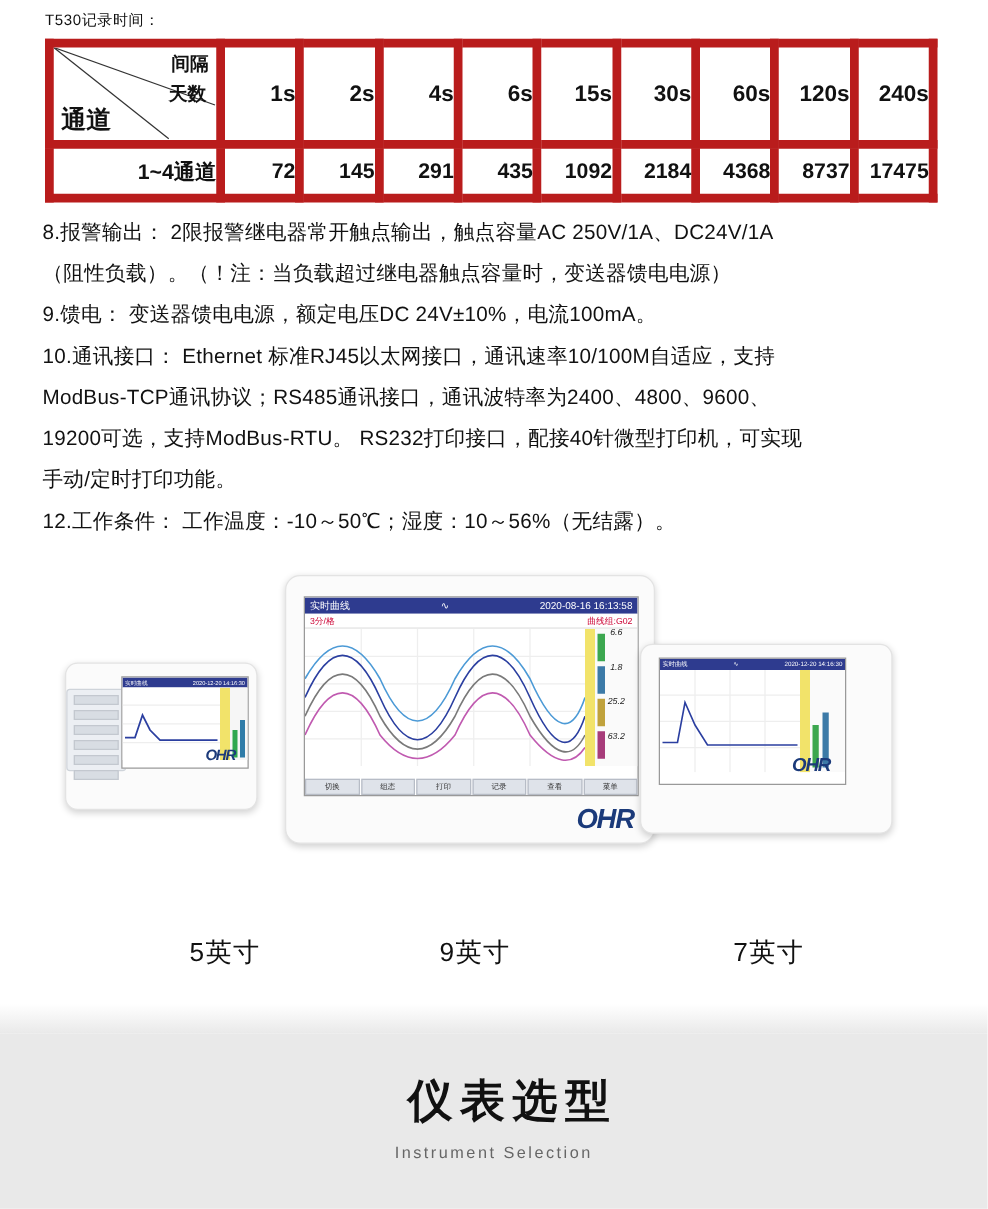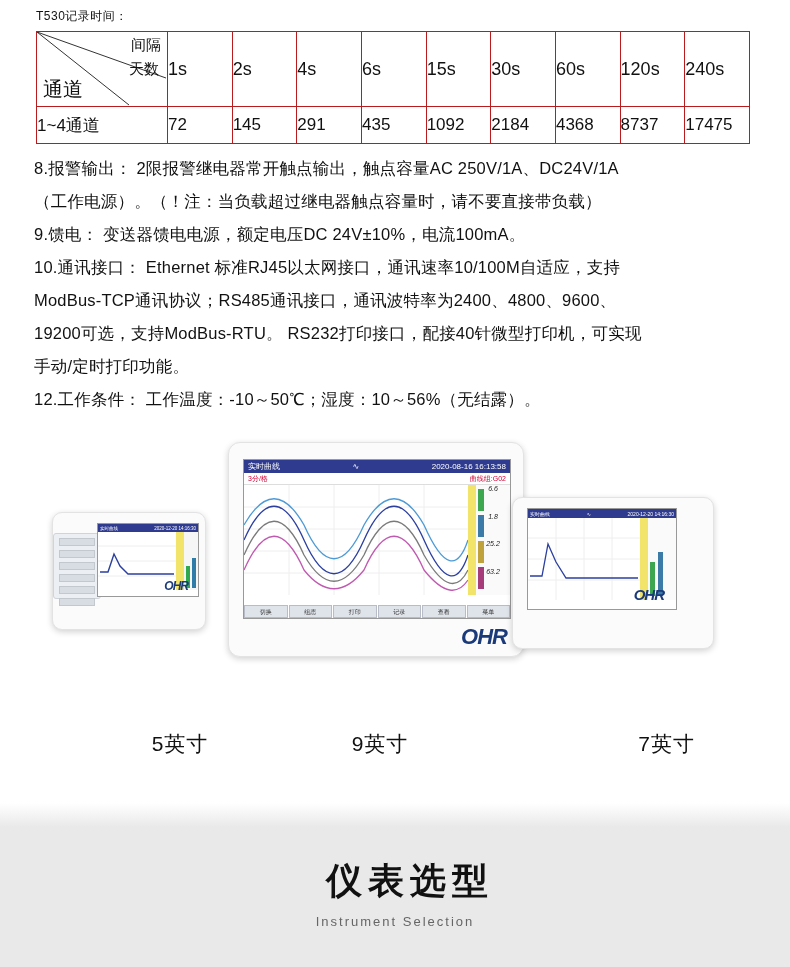--- a/index.html
+++ b/index.html
@@ -28,26 +28,27 @@
     padding: 8px 0 6px 36px;
     letter-spacing: 0.5px;
   }
   .rec-table {
     margin-left: 36px;
     border-collapse: collapse;
     width: 714px;
     table-layout: fixed;
   }
   .rec-table td {
-    border: 1px solid #b91c1c;
-    text-align: left;
+    border: 7px solid #b91c1c;
+    text-align: right;
     font-size: 17px;
     color: #111;
     height: 36px;
     padding: 0;
+    font-weight: bold;
   }
   .rec-table td.corner {
     position: relative;
     height: 74px;
     padding: 0;
     width: 130px;
   }
   .corner-inner {
     position: relative;
     width: 100%;
@@ -112,21 +113,21 @@
   .caption {
     position: absolute;
     font-size: 21px;
     color: #111;
     text-align: center;
     letter-spacing: 1px;
     margin-top: 48px;
   }
   .cap5 { left: 100px; width: 160px; }
   .cap9 { left: 300px; width: 160px; }
-  .cap7 { left: 535px; width: 160px; text-align: right; }
+  .cap7 { left: 535px; width: 160px; }
 
   
   .device {
     position: absolute;
     background: #fbfbfb;
     border-radius: 10px;
     box-shadow: 0 2px 6px rgba(0,0,0,0.18);
     border: 1px solid #e3e3e3;
   }
   .screen {
@@ -308,21 +309,21 @@
       <td>2184</td>
       <td>4368</td>
       <td>8737</td>
       <td>17475</td>
     </tr>
   </tbody>
     </table>
 
   <div class="spec-block">
     <div class="spec-line">8.报警输出： 2限报警继电器常开触点输出，触点容量AC 250V/1A、DC24V/1A</div>
-    <div class="spec-line">（工作电源）。（！注：当负载超过继电器触点容量时，请不要直接带负载）</div>
+    <div class="spec-line">（阻性负载）。（！注：当负载超过继电器触点容量时，变送器馈电电源）</div>
     <div class="spec-line">9.馈电： 变送器馈电电源，额定电压DC 24V±10%，电流100mA。</div>
     <div class="spec-line">10.通讯接口： Ethernet 标准RJ45以太网接口，通讯速率10/100M自适应，支持</div>
     <div class="spec-line">ModBus-TCP通讯协议；RS485通讯接口，通讯波特率为2400、4800、9600、</div>
     <div class="spec-line">19200可选，支持ModBus-RTU。 RS232打印接口，配接40针微型打印机，可实现</div>
     <div class="spec-line">手动/定时打印功能。</div>
     <div class="spec-line">12.工作条件： 工作温度：-10～50℃；湿度：10～56%（无结露）。</div>
   </div>
 
   <div class="products">
 

